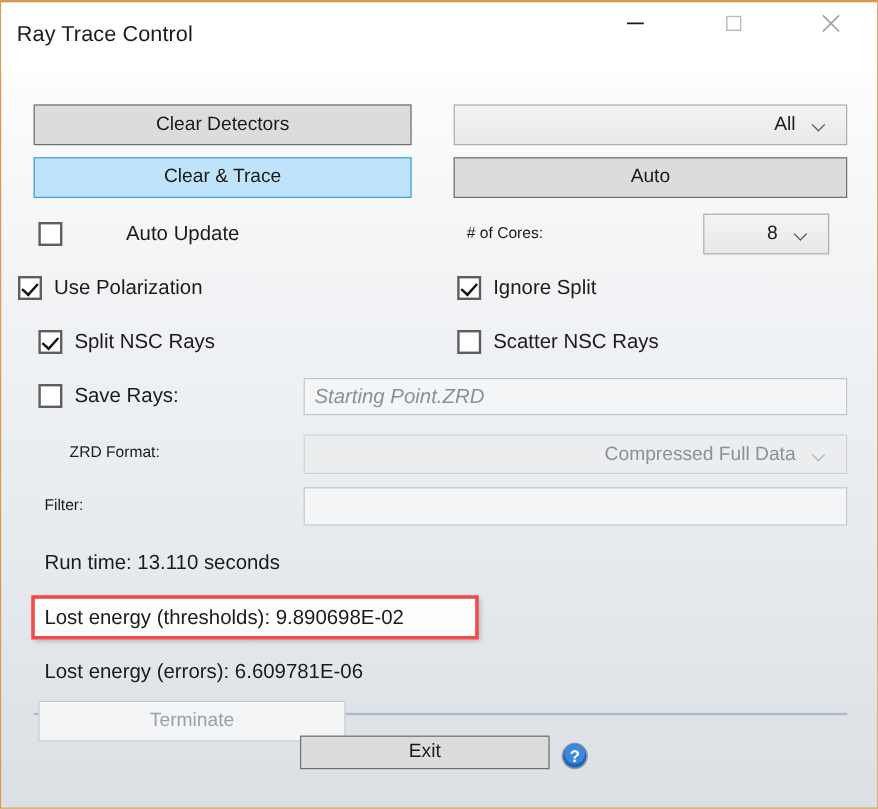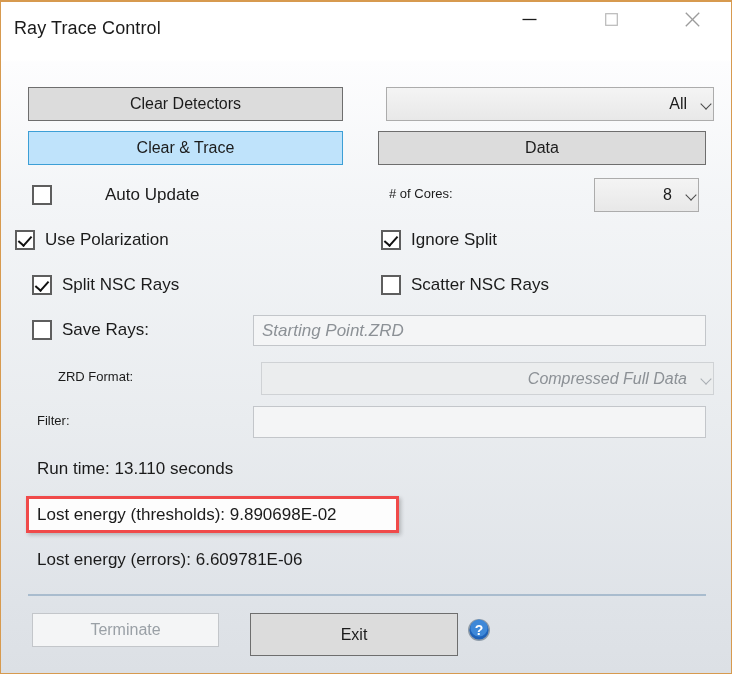--- a/index.html
+++ b/index.html
@@ -82,22 +82,21 @@
   .combo {
     position: absolute;
     box-sizing: border-box;
     background: linear-gradient(to bottom, #f4f4f4, #e8e8e8);
     border: 1px solid #acacac;
     font-size: 16px;
     color: #1b1b1b;
     display: flex;
     align-items: center;
     justify-content: flex-end;
-    padding-right: 0;
-    margin-left: 8px;
+    padding-right: 16px;
   }
   .combo.disabled {
     background: #ebedee;
     border: 1px solid #cfd2d5;
     color: #8c9196;
   }
   .combo .cval { margin-right: 14px; }
   .chev {
     width: 12px;
     height: 12px;
@@ -238,21 +237,21 @@
 
   <div class="btn" style="left:27px; top:85px; width:315px; height:34px;">Clear Detectors</div>
 
   <div class="btn primary" style="left:27px; top:129px; width:315px; height:34px;">Clear &amp; Trace</div>
 
   <div class="combo" style="left:377px; top:85px; width:328px; height:34px;">
     <span class="cval">All</span>
     <span class="chev"></span>
   </div>
 
-  <div class="btn" style="left:377px; top:129px; width:328px; height:34px;">Data</div>
+  <div class="btn" style="left:377px; top:129px; width:328px; height:34px;">Auto</div>
 
   <div class="cbrow" style="left:31px; top:182px;gap:43px;">
     <span class="cbox"></span>
     <span class="cblabel">Auto Update</span>
   </div>
 
   <div class="cbrow" style="left:14px; top:227px;text-align:center;">
     <span class="cbox checked"></span>
     <span class="cblabel">Use Polarization</span>
   </div>
@@ -281,41 +280,41 @@
 
   <div class="cbrow" style="left:31px; top:317px;">
     <span class="cbox"></span>
     <span class="cblabel">Save Rays:</span>
   </div>
 
   <div class="tfield" style="left:252px; top:313px; width:453px; height:31px;">Starting Point.ZRD</div>
 
   <div class="lbl" style="left:37px; top:367px;margin-left:20px;">ZRD Format:</div>
 
-  <div class="combo disabled" style="left:252px; top:360px; width:453px; height:33px;font-style:italic;">
+  <div class="combo disabled" style="left:252px; top:360px; width:453px; height:33px;">
     <span class="cval">Compressed Full Data</span>
     <span class="chev"></span>
   </div>
 
   <div class="lbl" style="left:36px; top:411px;">Filter:</div>
 
   <div class="tfield" style="left:252px; top:404px; width:453px; height:32px;"></div>
 
   <div class="statusline" style="left:36px; top:457px;">Run time: 13.110 seconds</div>
 
   <div id="annotation-box"></div>
   <div class="statusline" style="left:36px; top:503px;">Lost energy (thresholds): 9.890698E-02</div>
 
   <div class="statusline" style="left:36px; top:548px;">Lost energy (errors): 6.609781E-06</div>
 
   <div id="separator"></div>
 
-  <div class="btn disabled" style="left:31px; top:611px; width:187px; height:34px;">Terminate</div>
-
-  <div class="btn" style="left:249px; top:611px; width:208px; height:43px;">Exit</div>
+  <div class="btn disabled" style="left:31px; top:582px; width:256px; height:34px;">Terminate</div>
+
+  <div class="btn" style="left:249px; top:611px; width:208px; height:28px;">Exit</div>
 
   <div id="help-icon">
     <svg width="24" height="24" viewBox="0 0 24 24">
       <circle cx="12" cy="12" r="11" fill="#8e9ba8"></circle>
       <circle cx="12" cy="12" r="9.6" fill="#1f62b8"></circle>
       <circle cx="12" cy="10" r="8.6" fill="#3e88d8"></circle>
       <text x="12" y="17.4" font-size="14" font-weight="bold" fill="#ffffff" text-anchor="middle" font-family="'Liberation Sans', sans-serif">?</text>
     </svg>
   </div>
 

